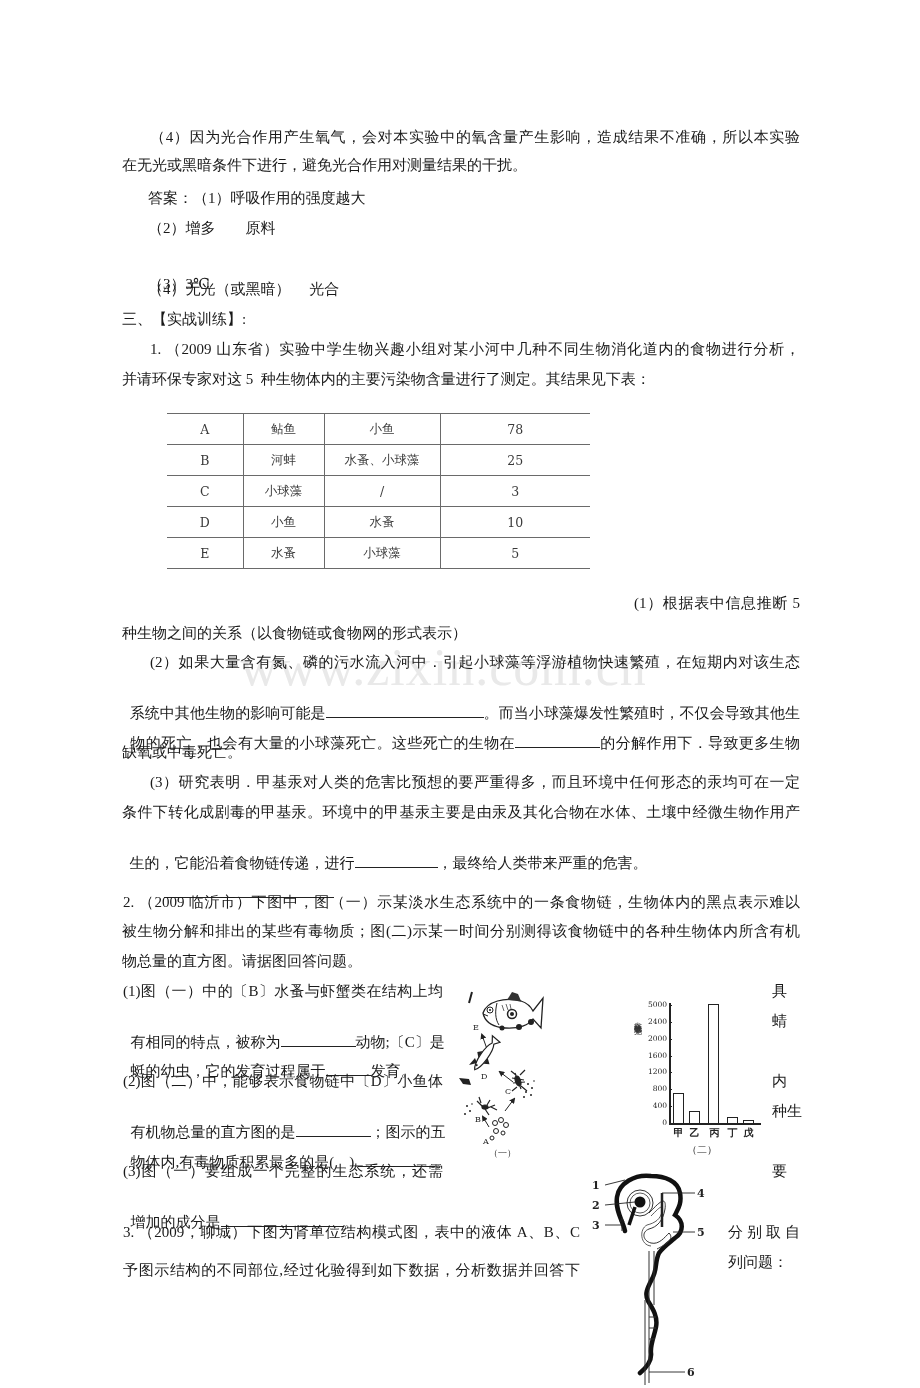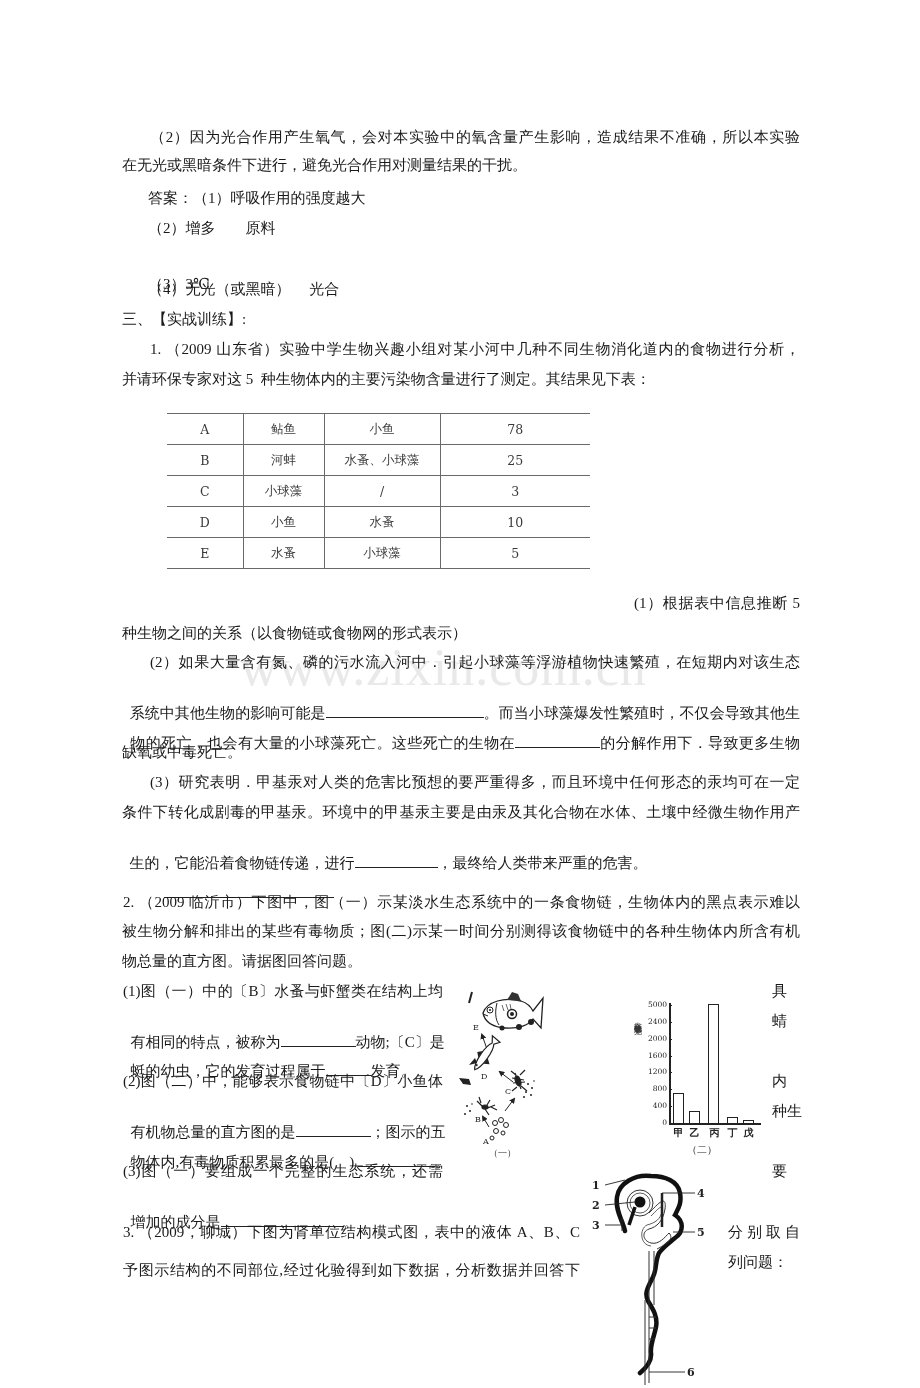--- a/index.html
+++ b/index.html
@@ -55,21 +55,21 @@
   .chart .plot { position: absolute; left: 0; top: 10px; width: 145px; height: 118px; }
   .chart .bar { position: absolute; bottom: 0; width: 9px; border: 1.5px solid #222; border-bottom: none; background: #fff; }
   .chart .xl { position: absolute; top: 131px; width: 13px; font-size: 10px; text-align: center; font-weight: bold; }
   .chart .cap { position: absolute; left: 62px; top: 148px; font-size: 10px; }
 </style>
 </head>
 <body>
 
 <div class="wm">www.zixin.com.cn</div>
 
-<div class="ln j" style="left:150px; top:127px; width:650px;">（2）因为光合作用产生氧气，会对本实验中的氧含量产生影响，造成结果不准确，所以本实验</div>
+<div class="ln j" style="left:150px; top:127px; width:650px;">（4）因为光合作用产生氧气，会对本实验中的氧含量产生影响，造成结果不准确，所以本实验</div>
 <div class="ln" style="left:122px; top:157px;font-family:Liberation Mono, monospace;">在无光或黑暗条件下进行，避免光合作用对测量结果的干扰。</div>
 <div class="ln" style="left:148px; top:188px;">答案：（1）呼吸作用的强度越大</div>
 <div class="ln" style="left:148px; top:218px;">（2）增多　　原料</div>
 <div class="ln" style="left:148px; top:248px;margin-top:26px;">（3）3℃</div>
 <div class="ln" style="left:148px; top:279px;">（4）无光（或黑暗）　 光合</div>
 
 <div class="ln" style="left:122px; top:309px;">三、【实战训练】:</div>
 
 <div class="ln j" style="left:150px; top:339px; width:650px;">1. （2009 山东省）实验中学生物兴趣小组对某小河中几种不同生物消化道内的食物进行分析，</div>
 <div class="ln" style="left:122px; top:369px;">并请环保专家对这 5  种生物体内的主要污染物含量进行了测定。其结果见下表：</div>

